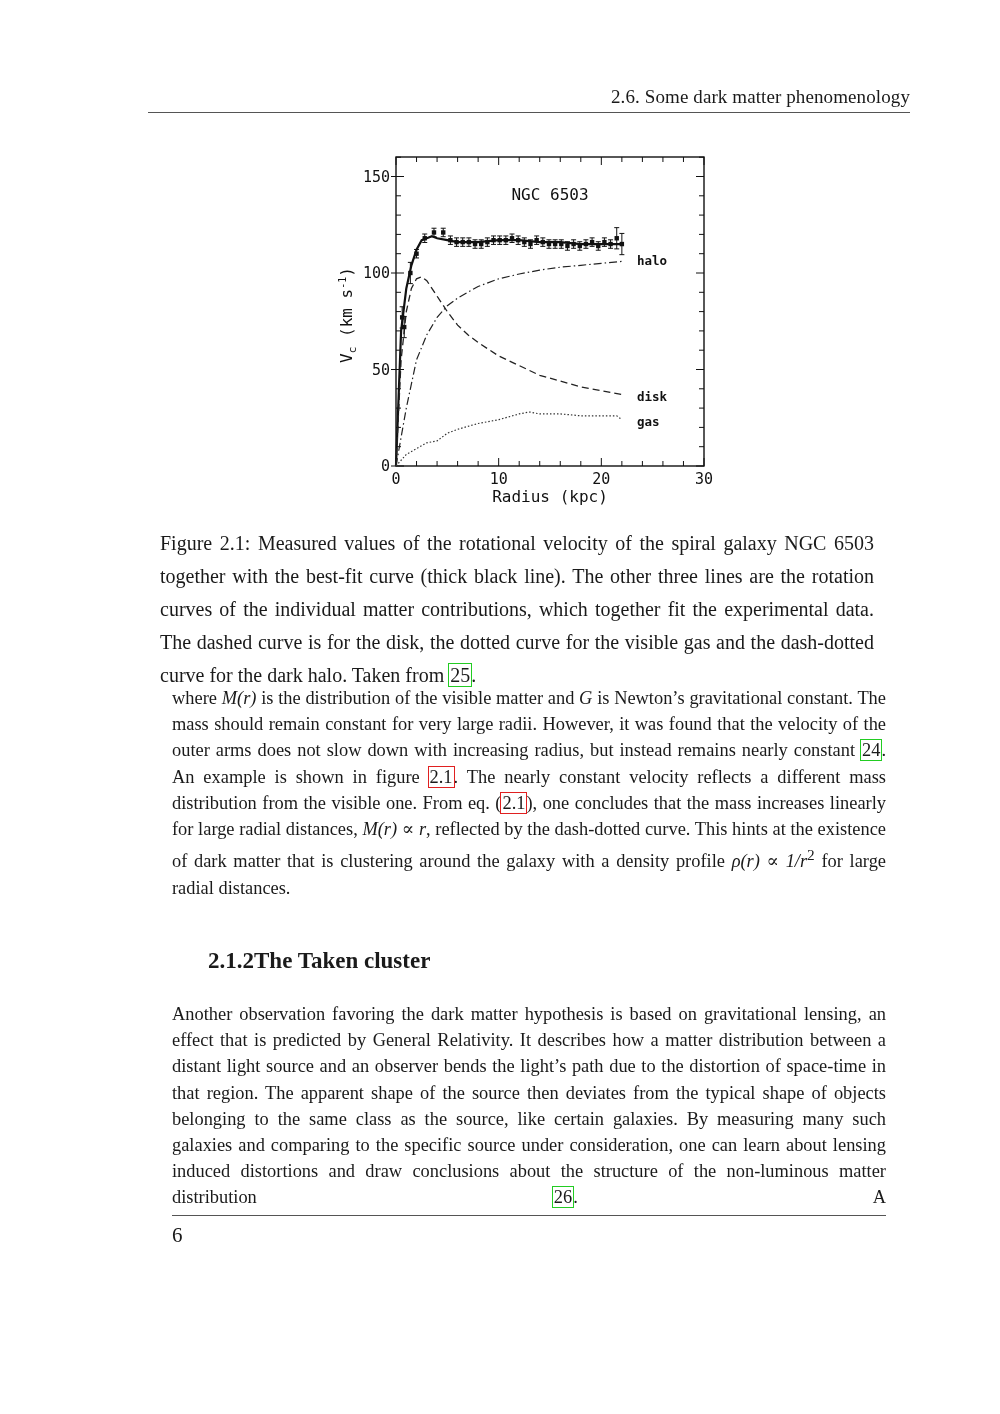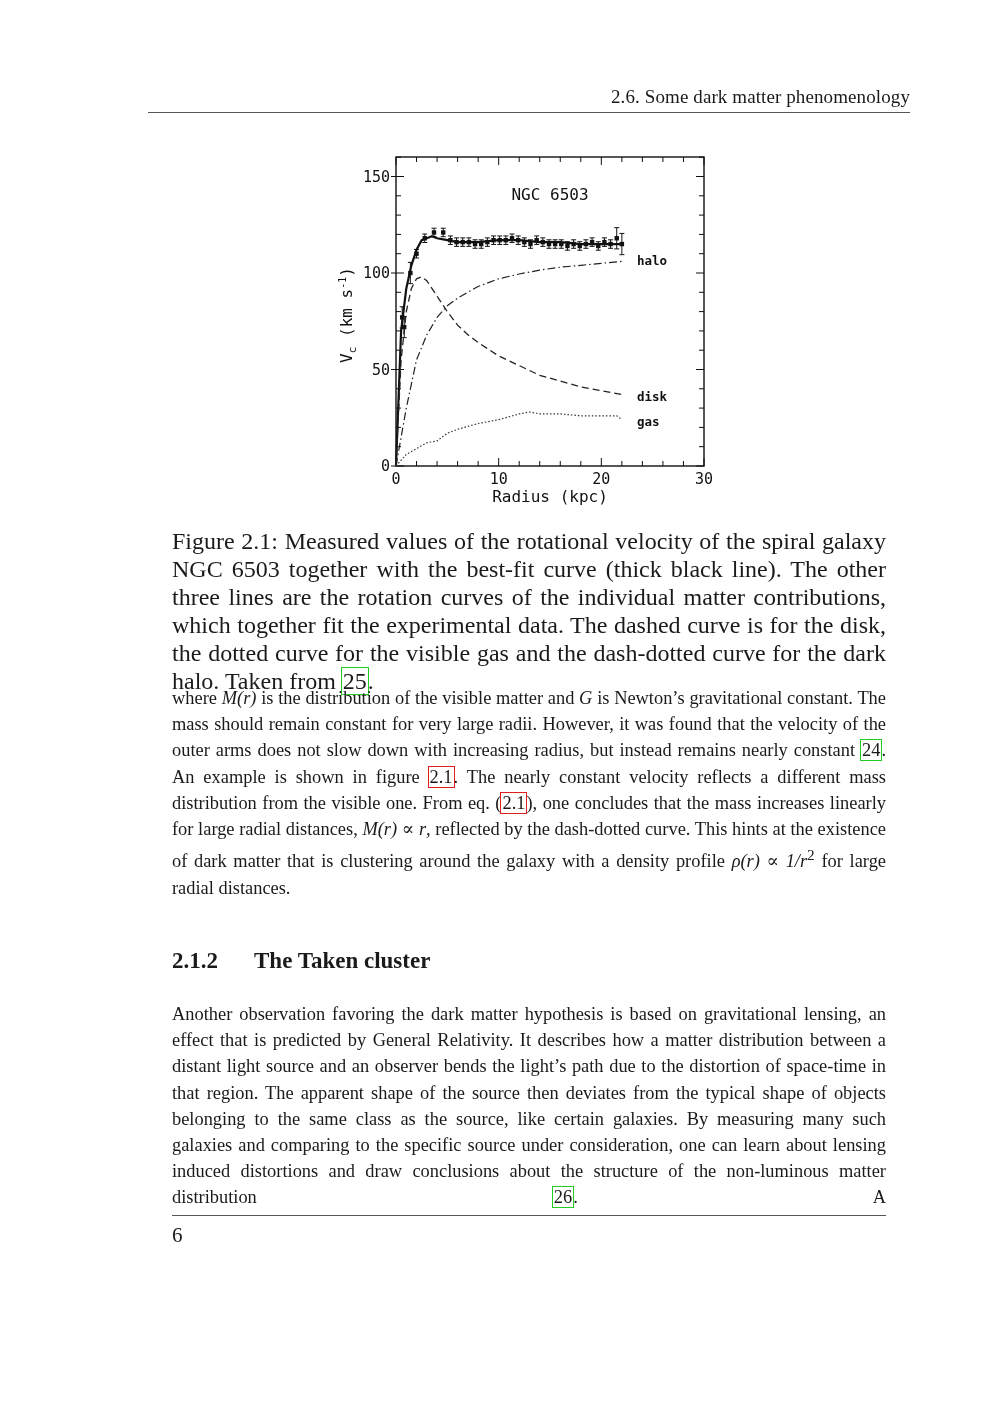--- a/index.html
+++ b/index.html
@@ -2,27 +2,27 @@
 <html><head>
 <meta charset="utf-8">
 <style>
   html, body { margin:0; padding:0; background:#ffffff; }
   body { width:1000px; height:1414px; position:relative; overflow:hidden;
          font-family:"Liberation Serif","DejaVu Serif",serif; color:#1a1a1a; }
   .running-head { position:absolute; left:148px; top:86px; width:762px; text-align:right;
          font-size:19px; letter-spacing:0.1px; }
   .head-rule { position:absolute; left:148px; top:112px; width:762px; height:1px; background:#555; }
   .figure { position:absolute; left:330px; top:150px; width:400px; height:360px; }
-  .caption { position:absolute; left:172px; top:527px; width:714px; font-size:24px; line-height:28px;
+  .caption { position:absolute; left:160px; top:527px; width:714px; font-size:20px; line-height:33px;
          text-align:justify; }
   .para { position:absolute; left:172px; width:714px; font-size:18.4px; line-height:26.2px; text-align:justify; }
   .p1 { top:685px; }
   .p2 { top:1001px; }
   .section-title { position:absolute; left:172px; top:948px; font-size:23px; font-weight:bold; }
-  .section-title .num { display:inline-block; width:82px; }
+  .section-title .num { display:inline-block; width:82px;text-align:right; }
   .cite-green { outline:1.5px solid #22cc22; outline-offset:0; padding:0 1px; }
   .cite-red { outline:1.5px solid #e02020; outline-offset:0; padding:0 1px; }
   i.m { font-style:italic; }
   .foot-rule { position:absolute; left:172px; top:1215px; width:714px; height:1px; background:#555; }
   .page-num { position:absolute; left:172px; top:1223px; font-size:21px; }
   .justify-last::after { content:""; display:inline-block; width:100%; }
   svg text { font-family:"DejaVu Sans Mono","Liberation Mono",monospace; fill:#111; }
 </style>
 </head>
 <body>

